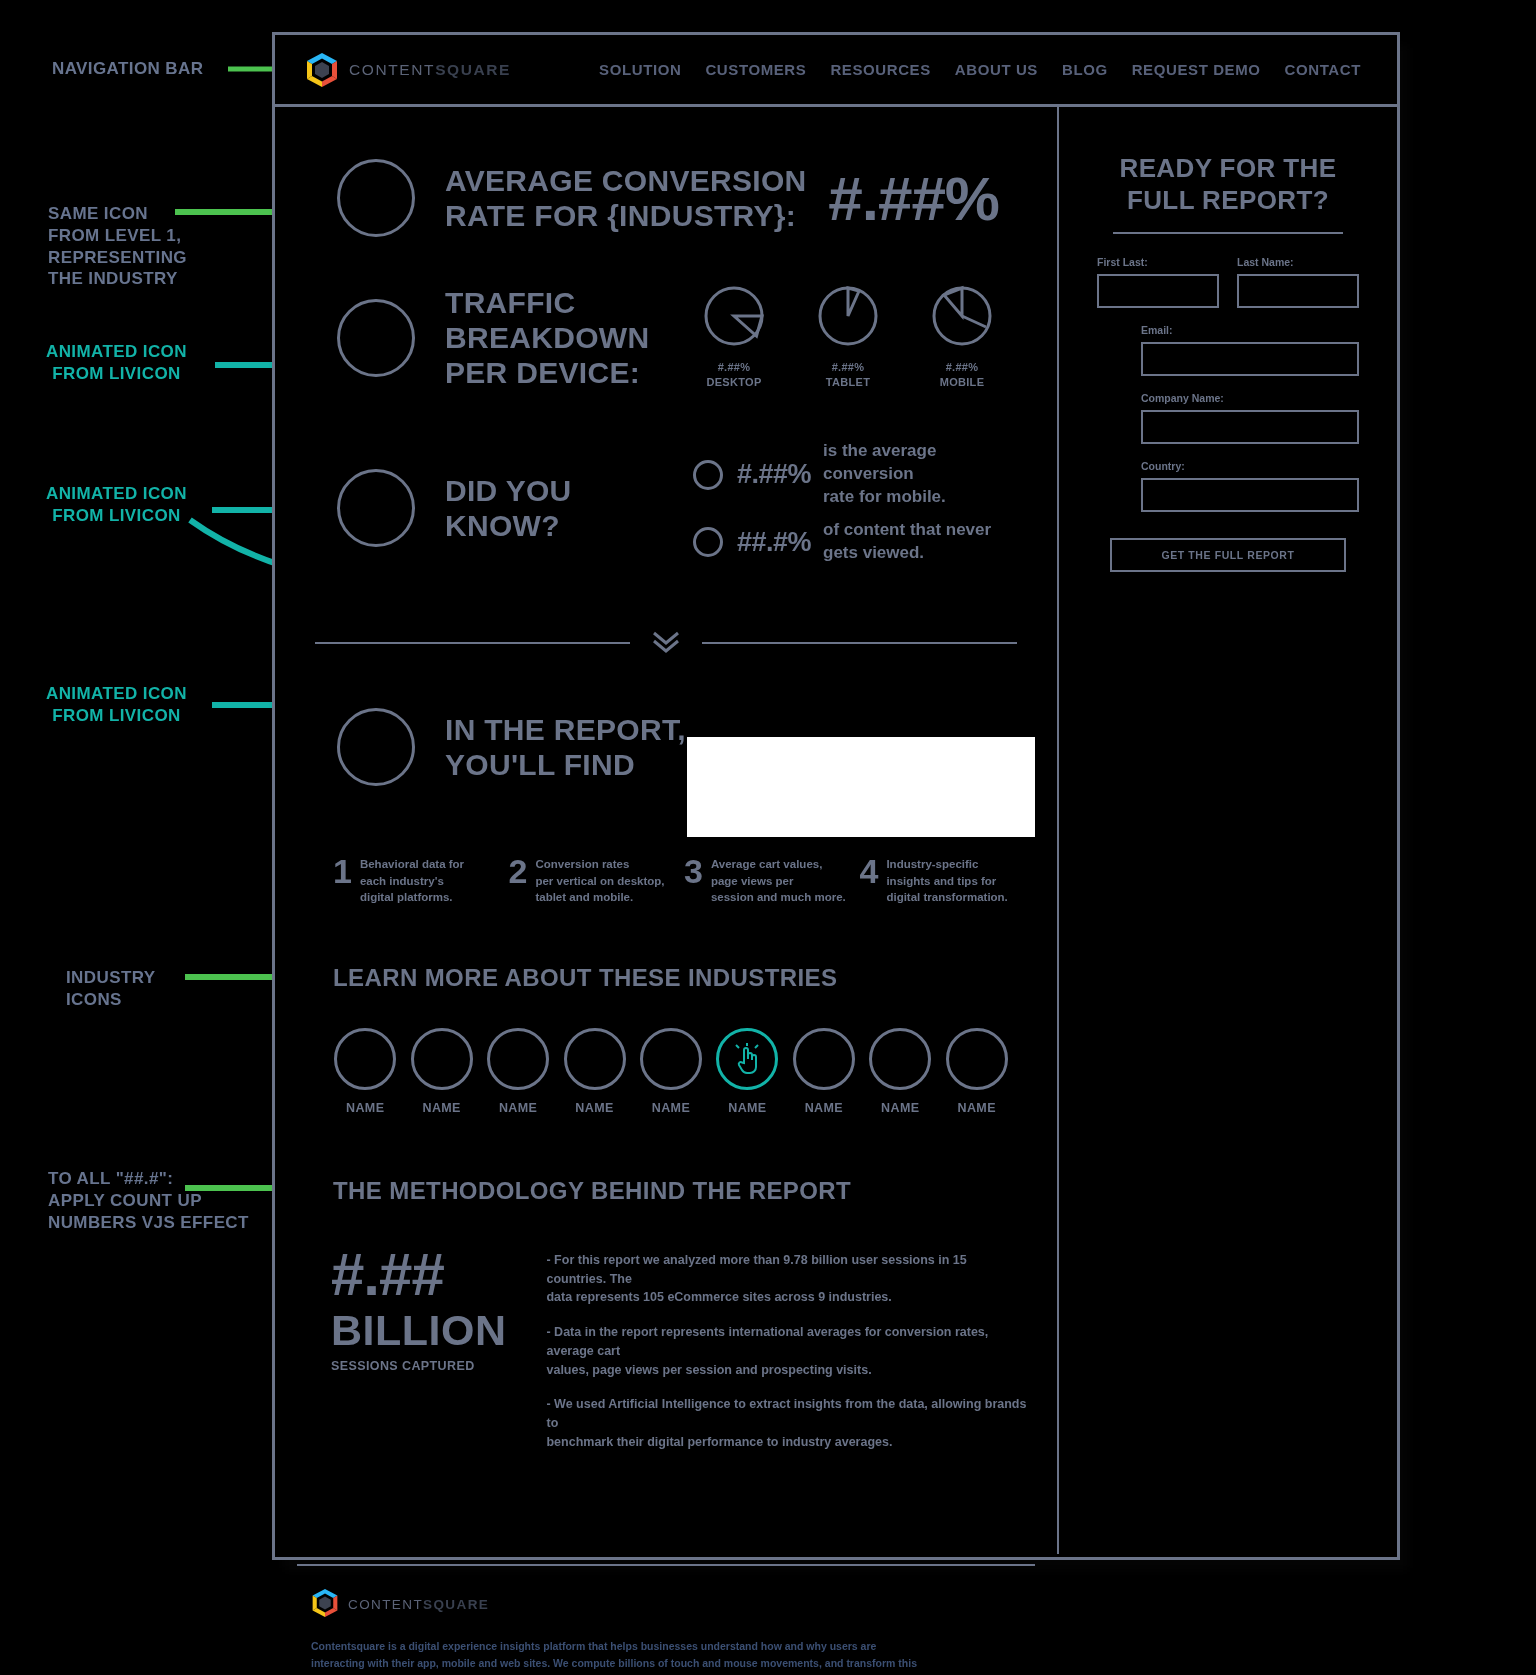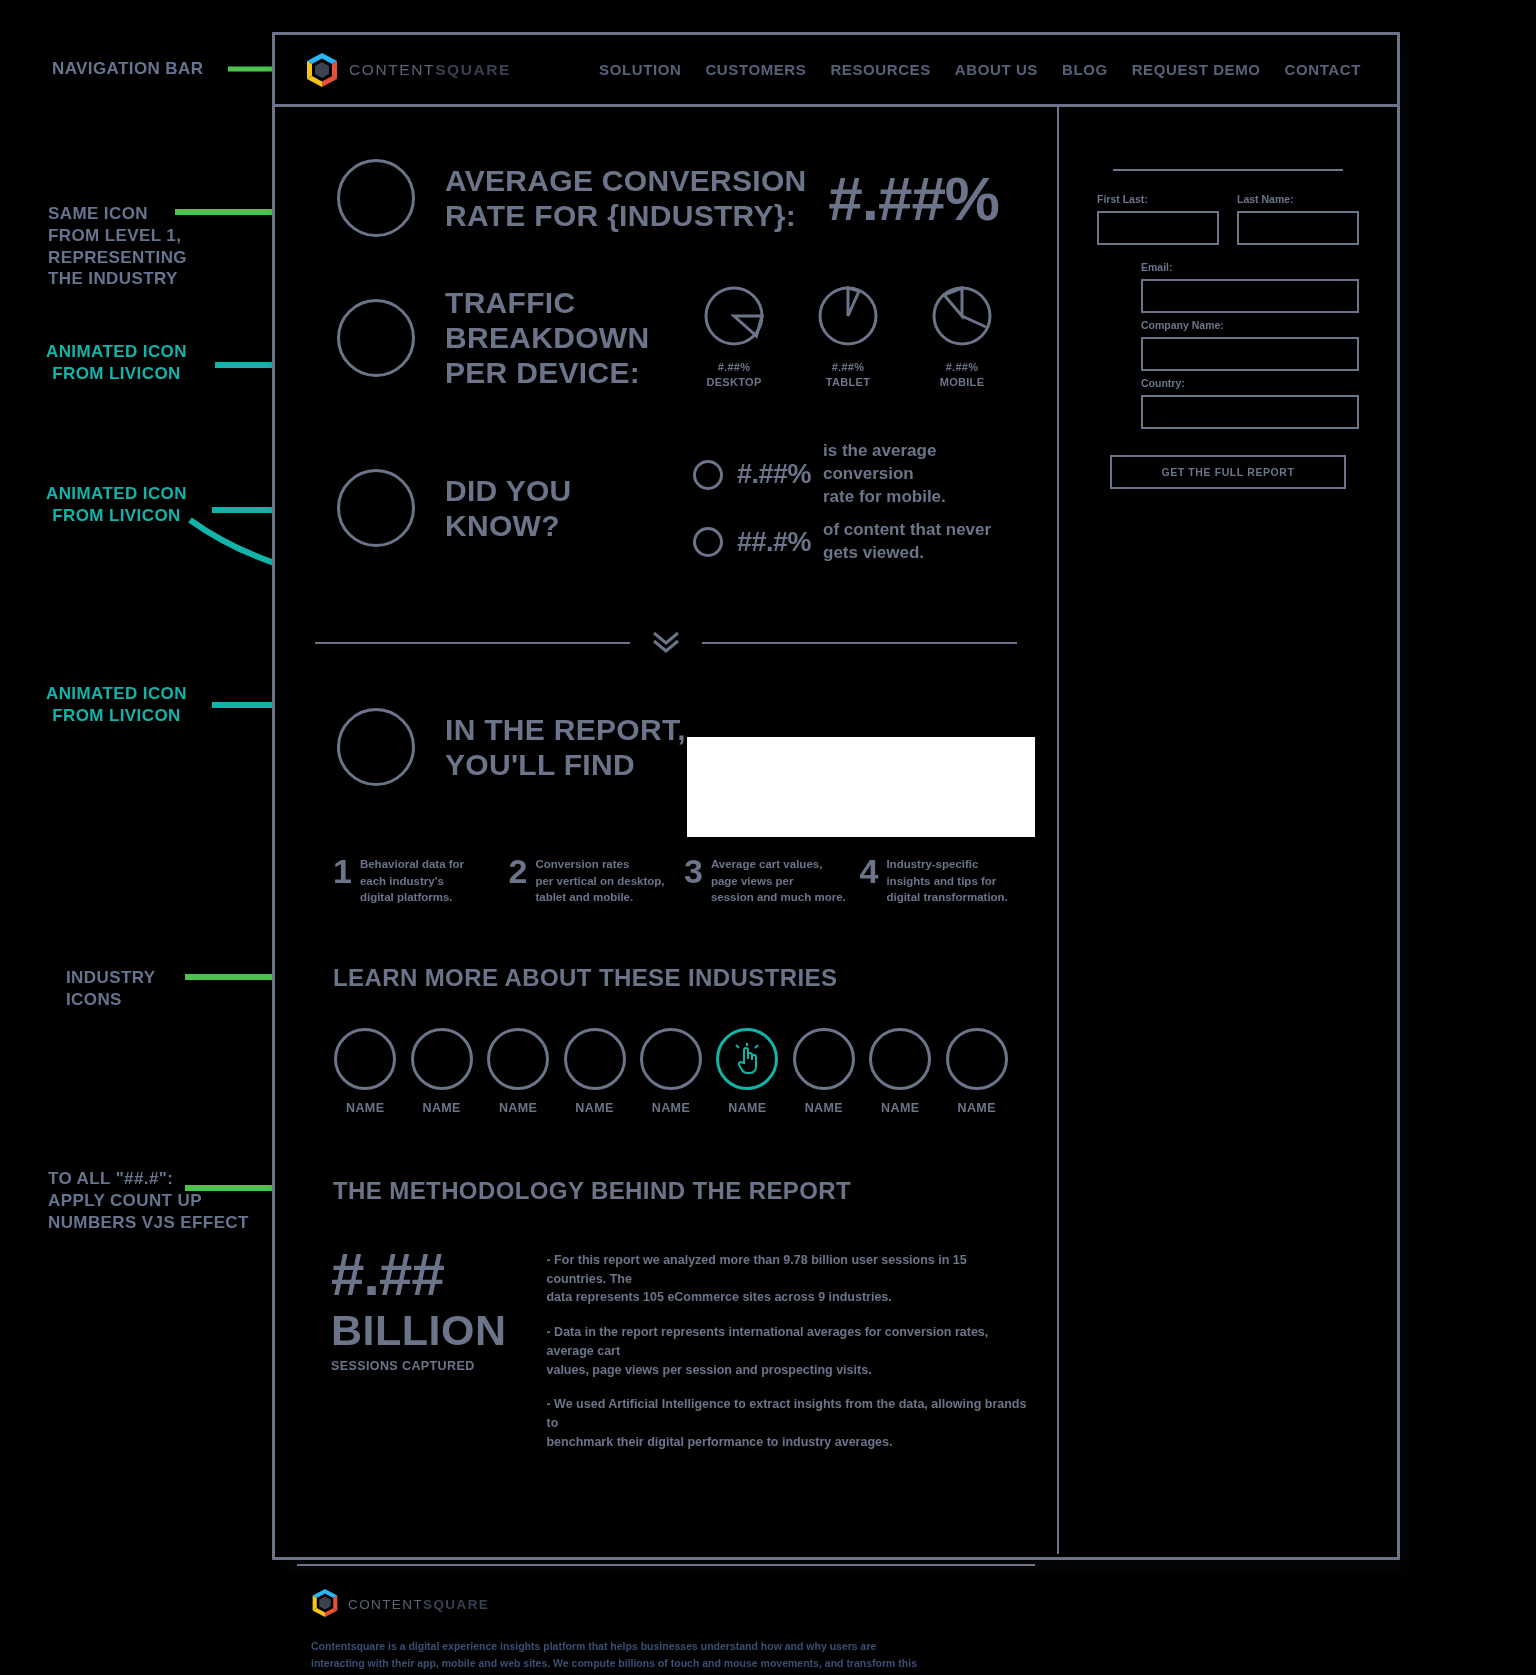--- a/index.html
+++ b/index.html
@@ -173,21 +173,21 @@
   .form-title {
     text-align:center; color:#6b7489; font-size:26px; font-weight:700;
     letter-spacing:.4px; line-height:1.22; text-transform:uppercase;
     white-space: pre-line;
   }
   .form-rule { height:2px; background:#6b7489; margin: 16px 16px 22px 16px;}
   .flabel { color:#6b7489; font-size:10.5px; font-weight:700; margin-bottom:6px; }
   .finput { height: 34px; border:2px solid #6b7489; background:transparent; width:100%;}
   .frow { display:flex; gap: 18px; margin-bottom: 16px;}
   .frow > div { flex:1; }
-  .fgroup { margin-bottom: 6px; padding-left: 44px; }
+  .fgroup { margin-bottom: 16px; padding-left: 44px; }
   .fbtn {
     margin: 26px auto 0 auto; width: 236px; height: 34px;
     border:2px solid #6b7489; color:#6b7489;
     font-size:10.5px; font-weight:700; letter-spacing:.6px;
     display:flex; align-items:center; justify-content:center;
     text-transform:uppercase; background:transparent;
   }
 </style>
 </head>
 <body>
@@ -455,20 +455,22 @@
           </div>
           <p>Contentsquare is a digital experience insights platform that helps businesses understand how and why users are
 interacting with their app, mobile and web sites. We compute billions of touch and mouse movements, and transform this
 knowledge into profitable actions that increase engagement, reduce operational costs and maximize conversion rates.</p>
         </div>
         <div class="footbar"></div>
       </div>
 
       <div class="colside">
         <div class="form-wrap">
+          <div class="form-title">READY FOR THE
+FULL REPORT?</div>
           <div class="form-rule"></div>
 
           <div class="frow">
             <div>
               <div class="flabel">First Last:</div>
               <input class="finput" type="text" placeholder="" style="">
             </div>
             <div>
               <div class="flabel">Last Name:</div>
               <input class="finput" type="text" placeholder="" style="">

